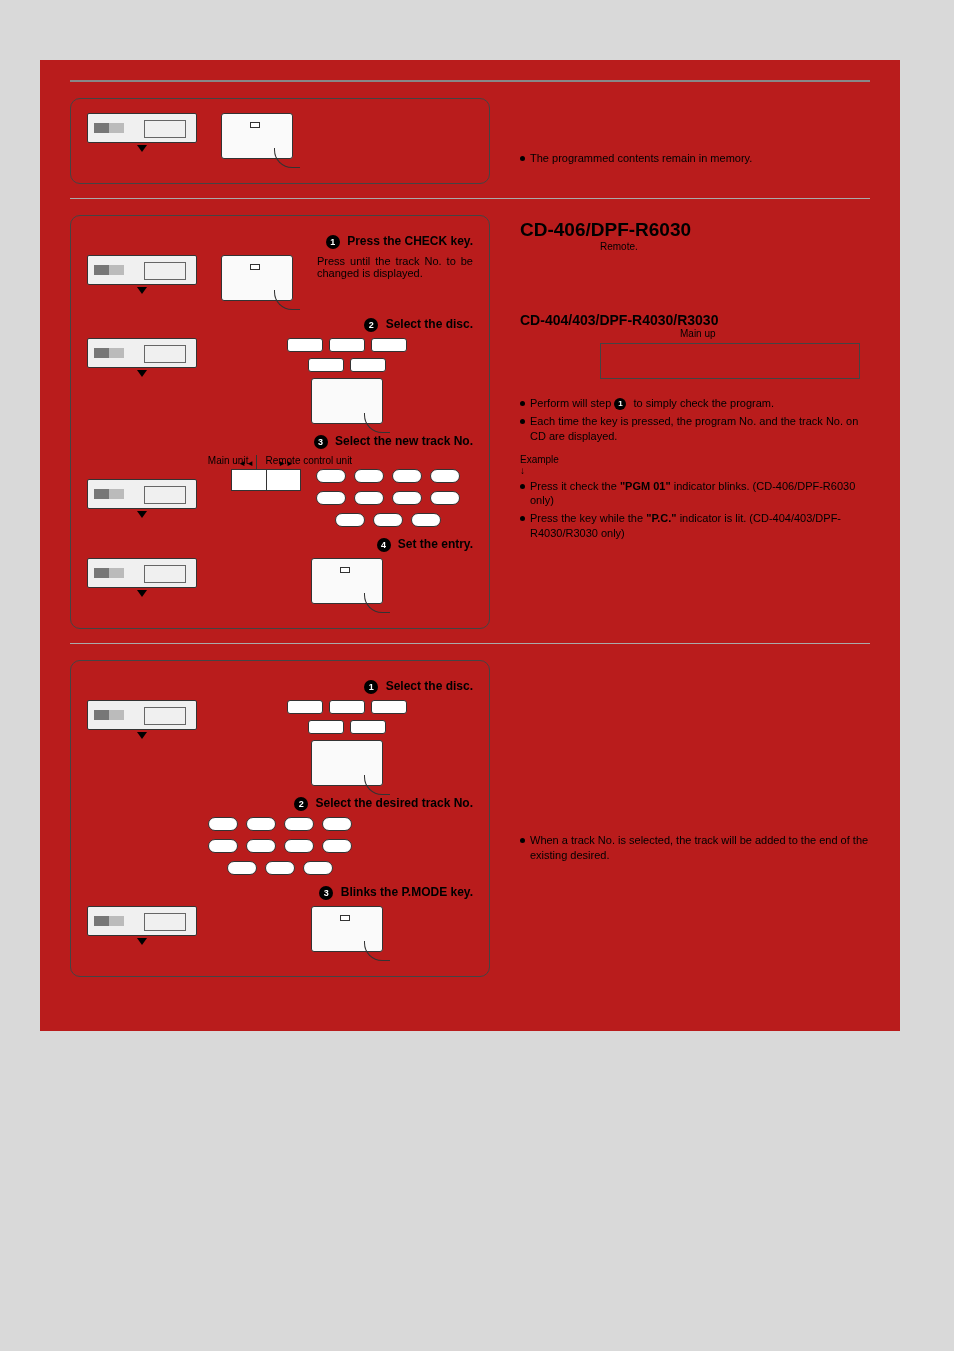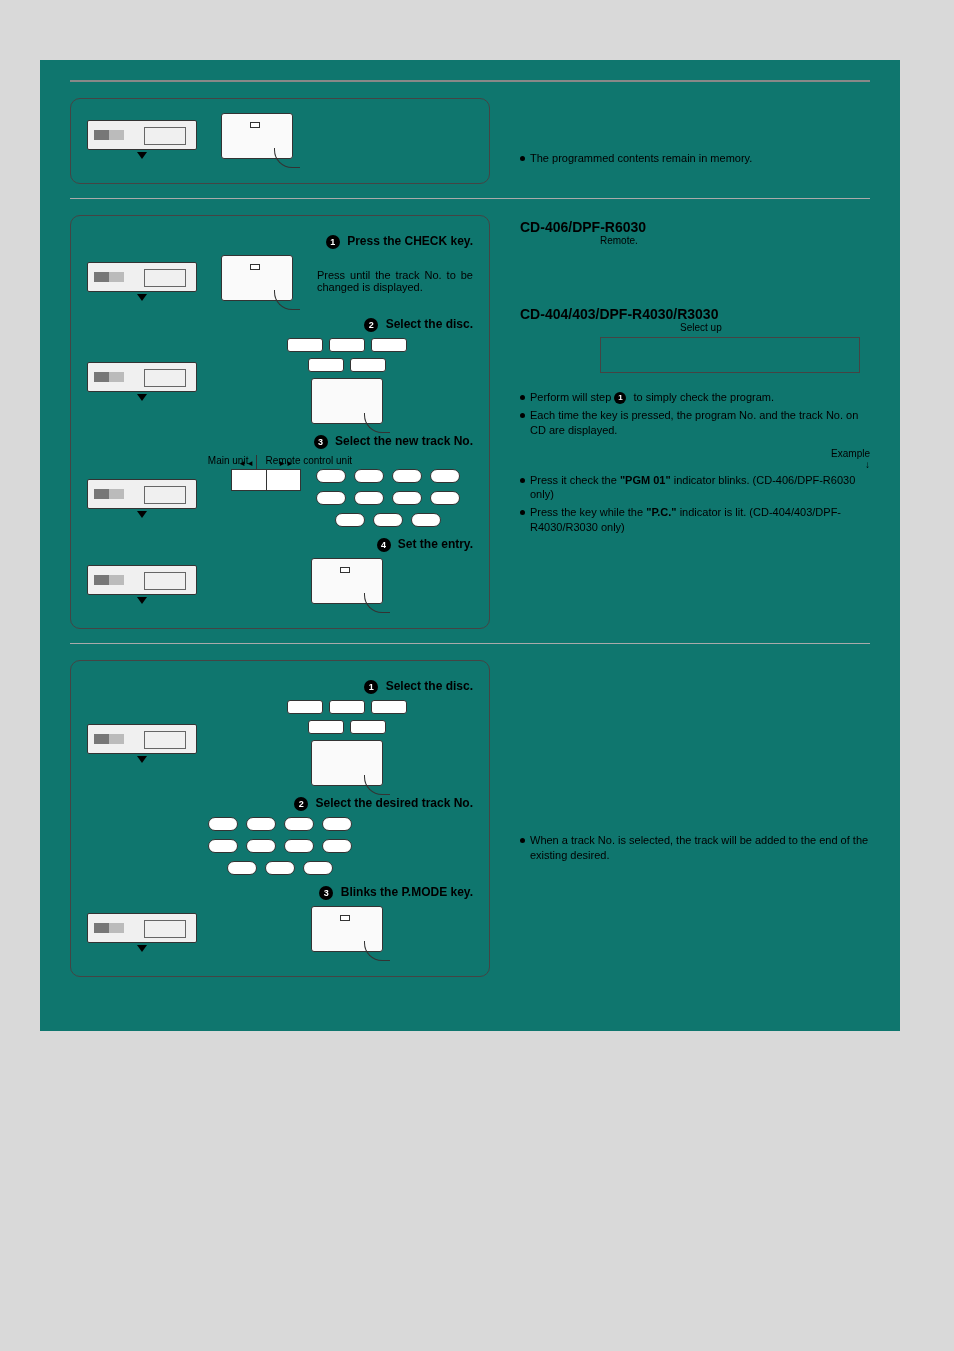--- a/index.html
+++ b/index.html
@@ -1,26 +1,26 @@
 <!DOCTYPE html>
 <html><head>
 <meta charset="utf-8">
 <style>
   *{box-sizing:border-box;margin:0;padding:0}
   body{background:#d9d9d9;font-family:Arial,Helvetica,sans-serif;font-size:12px;color:#000;width:954px}
-  .page{background:#0f766e;width:860px;margin:60px auto 40px 40px;padding:20px 30px 40px 30px;position:relative}
+  .page{background:#b91c1c;width:860px;margin:60px auto 40px 40px;padding:20px 30px 40px 30px;position:relative}
   .gray-tab{position:absolute;left:-40px;top:0;width:40px;height:220px;background:#d9d9d9}
   .rule{height:2px;background:#888;margin:0 0 16px 0}
   .rule.light{height:1px;background:#aaa}
   .row{display:flex;gap:30px;align-items:flex-start;margin-bottom:14px}
   .left-col{width:420px;flex:0 0 420px}
   .right-col{flex:1;padding-top:4px}
   
   .frame{border:1px solid #444;border-radius:10px;padding:14px 16px 18px 16px}
-  .frame-inner-row{display:flex;align-items:center;gap:24px}
+  .frame-inner-row{display:flex;align-items:flex-start;gap:24px}
   .step-head{font-weight:bold;margin:4px 0 6px 0;text-align:right}
   .bullet-line{position:relative;padding-left:10px;font-size:11px;margin:3px 0;line-height:1.35}
   .bullet-line::before{content:"";position:absolute;left:0;top:5px;width:5px;height:5px;border-radius:50%;background:#000}
   .bold{font-weight:bold}
   .display-box{border:1px solid #444;width:260px;height:36px;margin-top:4px}
   .small-label{font-size:10px}
   
   .device-strip{width:110px;height:30px;border:1px solid #333;background:#f0f0f0;position:relative;border-radius:2px}
   .device-strip::before{content:"";position:absolute;left:6px;top:9px;width:30px;height:10px;background:linear-gradient(90deg,#777 0 50%,#bbb 50% 100%)}
   .device-strip::after{content:"";position:absolute;right:10px;top:6px;width:40px;height:16px;border:1px solid #666}
@@ -28,21 +28,21 @@
   
   .remote{width:72px;height:46px;border:1px solid #333;border-radius:3px;background:#fafafa;position:relative;margin-bottom:6px}
   .remote .btn{position:absolute;width:10px;height:6px;border:1px solid #333;background:#fff}
   .remote .btn1{left:28px;top:8px}
   .remote .hand{position:absolute;right:-8px;bottom:-10px;width:26px;height:20px;border-left:1px solid #333;border-bottom:1px solid #333;border-bottom-left-radius:18px}
   .disc-keys{display:flex;flex-wrap:wrap;gap:6px;justify-content:center;width:150px}
   .disc-keys span{width:36px;height:14px;border:1px solid #333;border-radius:3px;background:#fff}
   .num-keys{display:flex;flex-wrap:wrap;gap:8px;justify-content:center;width:150px}
   .num-keys span{width:30px;height:14px;border:1px solid #333;border-radius:8px;background:#fff}
   .circ-num{display:inline-flex;align-items:center;justify-content:center;width:14px;height:14px;border-radius:50%;background:#000;color:#fff;font-size:9px;font-weight:bold;margin-right:4px}
-  .example{font-size:10px;text-align:right;margin-top:10px}
+  .example{font-size:10px;text-align:left;margin-top:10px}
   .example .arw{font-size:10px}
   .track-btns{width:70px;height:22px;border:1px solid #333;background:#fff;position:relative;display:flex}
   .track-btns::before{content:"◄◄";position:absolute;left:6px;top:-11px;font-size:8px}
   .track-btns::after{content:"►►";position:absolute;right:6px;top:-11px;font-size:8px}
   .track-btns div{flex:1;border-right:1px solid #333}
   .track-btns div:last-child{border-right:none}
   .spacer{height:6px}
 </style>
 </head>
 <body>
@@ -177,26 +177,26 @@
               <div class="btn btn1"></div>
               <div class="hand"></div>
             </div>
           </div>
         </div>
 
       </div>
     </div>
 
     <div class="right-col">
-      <div class="bold" style="font-size:14px">CD-406/DPF-R6030</div>
+      <div class="bold" style="font-size:19px">CD-406/DPF-R6030</div>
       <div class="small-label" style="margin-left:80px">Remote.</div>
 
       <div style="height:60px"></div>
       <div class="bold" style="font-size:14px">CD-404/403/DPF-R4030/R3030</div>
-      <div class="small-label" style="margin-left:160px">Select up</div>
+      <div class="small-label" style="margin-left:160px">Main up</div>
       <div class="display-box" style="margin-left:80px"></div>
 
       <div style="height:14px"></div>
       <div class="bullet-line">
         <span>Perform will step</span>
         <span class="circ-num" style="width:12px;height:12px;font-size:8px;vertical-align:middle">1</span>
         <span>to simply check the program.</span>
       </div>
       <div class="bullet-line">Each time the key is pressed, the program No.  and the track No. on CD are displayed.</div>
 

